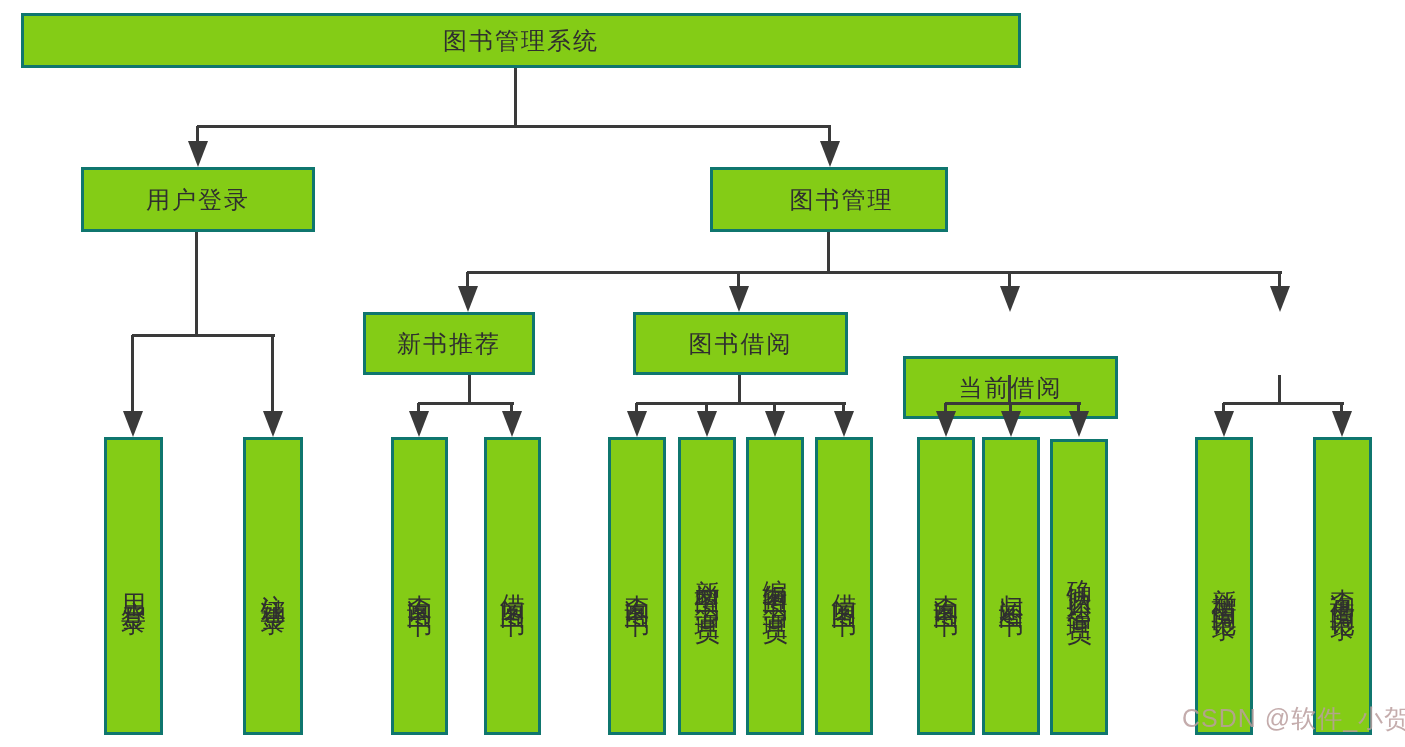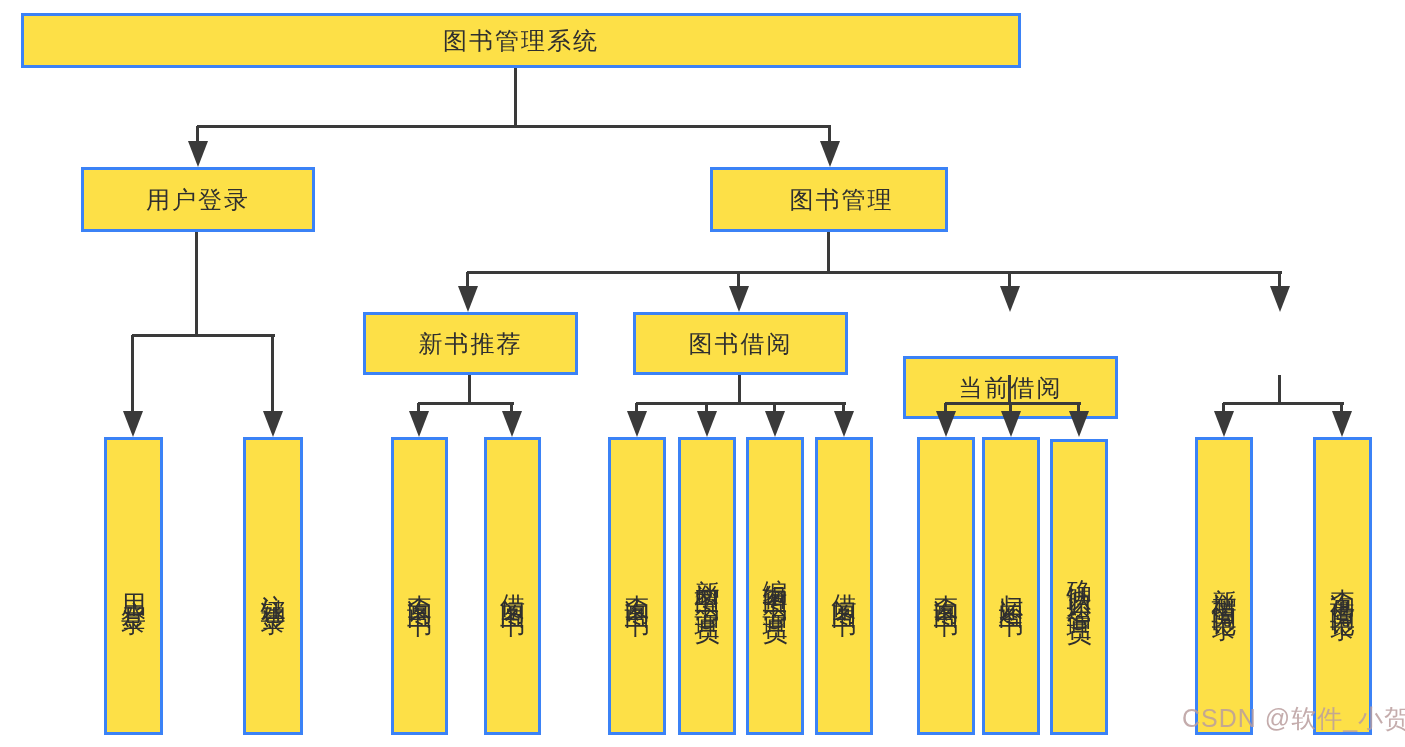--- a/index.html
+++ b/index.html
@@ -7,22 +7,22 @@
     position: relative;
     width: 1405px;
     height: 747px;
     background: #ffffff;
     font-family: "Liberation Sans", sans-serif;
     overflow: hidden;
   }
   .node {
     position: absolute;
     box-sizing: border-box;
-    border: 3px solid #3b82f6;
-    background: #fde047;
+    border: 3px solid #0f766e;
+    background: #84cc16;
     color: #2f2f2f;
     display: flex;
     align-items: center;
     justify-content: center;
     text-align: right;
   }
   .h-node {
     font-size: 24px;
     letter-spacing: 2px;
     white-space: nowrap;
@@ -60,21 +60,21 @@
 </head>
 <body>
 
 <div class="stage">
 
   <div class="node h-node" style="left:21px; top:13px; width:1000px; height:55px;">图书管理系统</div>
 
   <div class="node h-node" style="left:81px; top:167px; width:234px; height:65px;">用户登录</div>
   <div class="node h-node" style="left:710px; top:167px; width:238px; height:65px;padding-left:25px;">图书管理</div>
 
-  <div class="node h-node" style="left:363px; top:312px; width:215px; height:63px;">新书推荐</div>
+  <div class="node h-node" style="left:363px; top:312px; width:172px; height:63px;">新书推荐</div>
   <div class="node h-node" style="left:633px; top:312px; width:215px; height:63px;">图书借阅</div>
   <div class="node h-node" style="left:903px; top:312px; width:215px; height:63px;margin-top:44px;">当前借阅</div>
 
   <div class="node v-node" style="left:104px; top:437px; width:59px; height:298px;">用户登录</div>
   <div class="node v-node" style="left:243px; top:437px; width:60px; height:298px;">注销登录</div>
 
   <div class="node v-node" style="left:391px; top:437px; width:57px; height:298px;">查询图书</div>
   <div class="node v-node" style="left:484px; top:437px; width:57px; height:298px;">借阅图书</div>
 
   <div class="node v-node" style="left:608px; top:437px; width:58px; height:298px;">查询图书</div>

